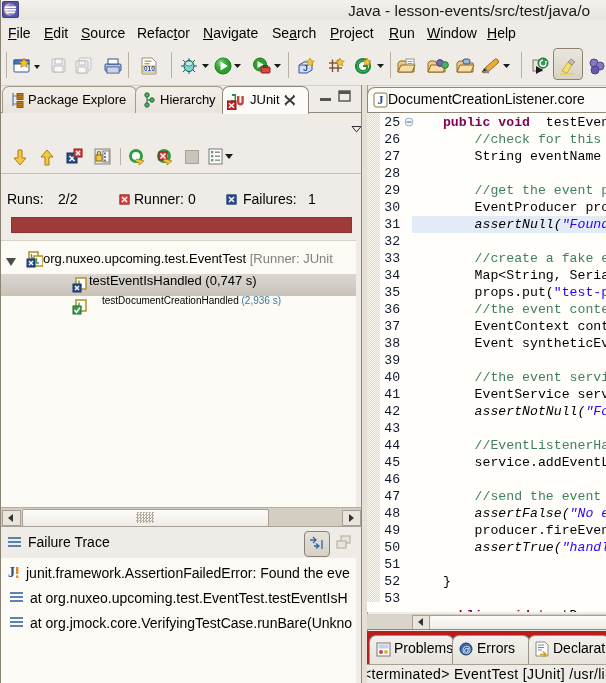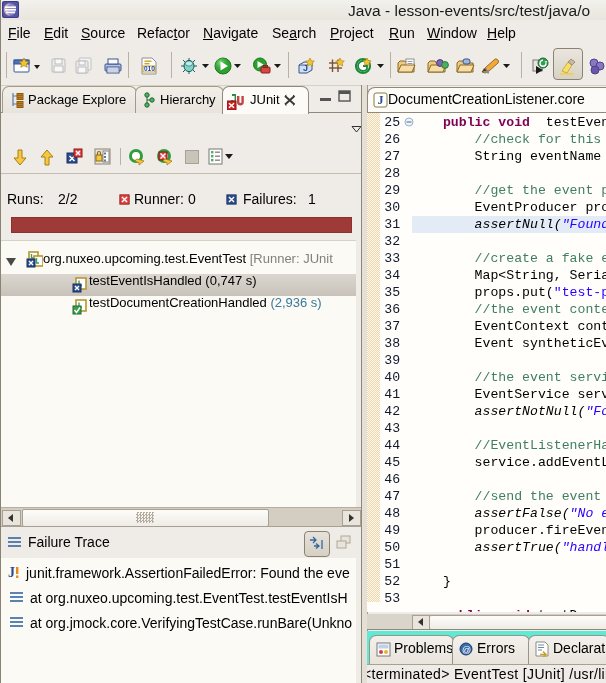--- a/index.html
+++ b/index.html
@@ -315,21 +315,21 @@
  <rect x="1" y="7" width="8" height="8" fill="#2a4d8f" stroke="#18305e"></rect>
  <path d="M3 9 l4 4 M7 9 l-4 4" stroke="#fff" stroke-width="1.4"></path>
  </svg>
  <span class="abs" style="left:89px;top:32px;font-size:13px">testEventIsHandled (0,747 s)</span>
  <svg class="abs" style="left:72px;top:58px" width="15" height="16" viewBox="0 0 15 16">
  <rect x="4" y="1" width="10" height="11" fill="#fff" stroke="#b8962e" stroke-width="1.6"></rect>
  <path d="M7 3.5 v5 h3 M12 5.5 v.1 M12 7.5 v.1" stroke="#3f9f5f" stroke-width="1.4" fill="none"></path>
  <rect x="1" y="7" width="8" height="8" fill="#3d9e50" stroke="#1f6a30"></rect>
  <path d="M2.5 11 l2 2.5 3.5-5" stroke="#fff" stroke-width="1.4" fill="none"></path>
  </svg>
- <span class="abs" style="left:89px;top:54px;font-size:13px">testDocumentCreationHandled <span style="color:#36799c">(2,936 s)</span></span>
+ <span class="abs" style="left:102px;top:54px;font-size:10px">testDocumentCreationHandled <span style="color:#36799c">(2,936 s)</span></span>
 </div>
 
 <div class="abs" style="left:0;top:422px;width:361px;height:19px;background:#d4cec2;border-top:1px solid #b5aea1">
  <div class="abs" style="left:2px;top:2px;width:17px;height:14px;background:#e9e5dd;border:1px solid #a8a094"></div>
  <svg class="abs" style="left:7px;top:6px" width="7" height="8" viewBox="0 0 7 8">
         <path d="M6 0 L1 4 L6 8z" fill="#333"></path>
       </svg>
  <div class="abs" style="left:22px;top:1px;width:245px;height:16px;background:linear-gradient(#fdfcfa,#efece6);border:1px solid #a8a094;border-radius:2px"></div>
  <div class="abs" style="left:136px;top:4px;width:18px;height:11px;background:conic-gradient(#b3ab9d 25%,transparent 0 50%,#b3ab9d 0 75%,transparent 0) 0 0/3px 3px"></div>
  <div class="abs" style="left:342px;top:2px;width:17px;height:14px;background:#e9e5dd;border:1px solid #a8a094"></div>
@@ -466,21 +466,21 @@
 <div class="abs" style="left:0;top:529px;width:239px;height:15px;background:#d4cec2">
  <div class="abs" style="left:0;top:0;width:45px;height:15px;background:#dad5ca"></div>
  <div class="abs" style="left:45px;top:1px;width:16px;height:13px;background:#e9e5dd;border:1px solid #a8a094"></div>
  <svg class="abs" style="left:50px;top:4px" width="7" height="8" viewBox="0 0 7 8">
         <path d="M6 0 L1 4 L6 8z" fill="#333"></path>
       </svg>
  <div class="abs" style="left:62px;top:1px;width:177px;height:13px;background:linear-gradient(#fdfcfa,#efece6);border:1px solid #a8a094;border-radius:2px 0 0 2px;border-right:none"></div>
 </div>
 <div class="abs" style="left:0;top:544px;width:239px;height:1px;background:#90897b"></div>
 
-<div class="abs" style="left:0;top:546px;width:239px;height:33px;background:#5eead4">
+<div class="abs" style="left:0;top:546px;width:239px;height:33px;background:#b91c1c">
  <div class="abs" style="left:2px;top:4px;width:83px;height:29px;background:linear-gradient(#f4f1ec,#e7e3db);border:1px solid #9a9386;border-bottom:none;border-radius:7px 7px 0 0"></div>
  <svg class="abs" style="left:9px;top:11px" width="15" height="15" viewBox="0 0 15 15">
  <rect x="1" y="1" width="13" height="13" fill="#fff" stroke="#777"></rect>
  <rect x="2.5" y="2.5" width="10" height="4" fill="#c0d0e8"></rect>
  <circle cx="5" cy="10" r="2" fill="#d04040"></circle>
         <circle cx="10" cy="10" r="2" fill="#e8b030"></circle>
  </svg>
  <span class="abs" style="left:27px;top:9px">Problems</span>
  <div class="abs" style="left:85px;top:4px;width:76px;height:29px;background:linear-gradient(#f4f1ec,#e7e3db);border:1px solid #9a9386;border-bottom:none;border-radius:7px 7px 0 0"></div>
  <svg class="abs" style="left:92px;top:11px" width="14" height="14" viewBox="0 0 14 14">

